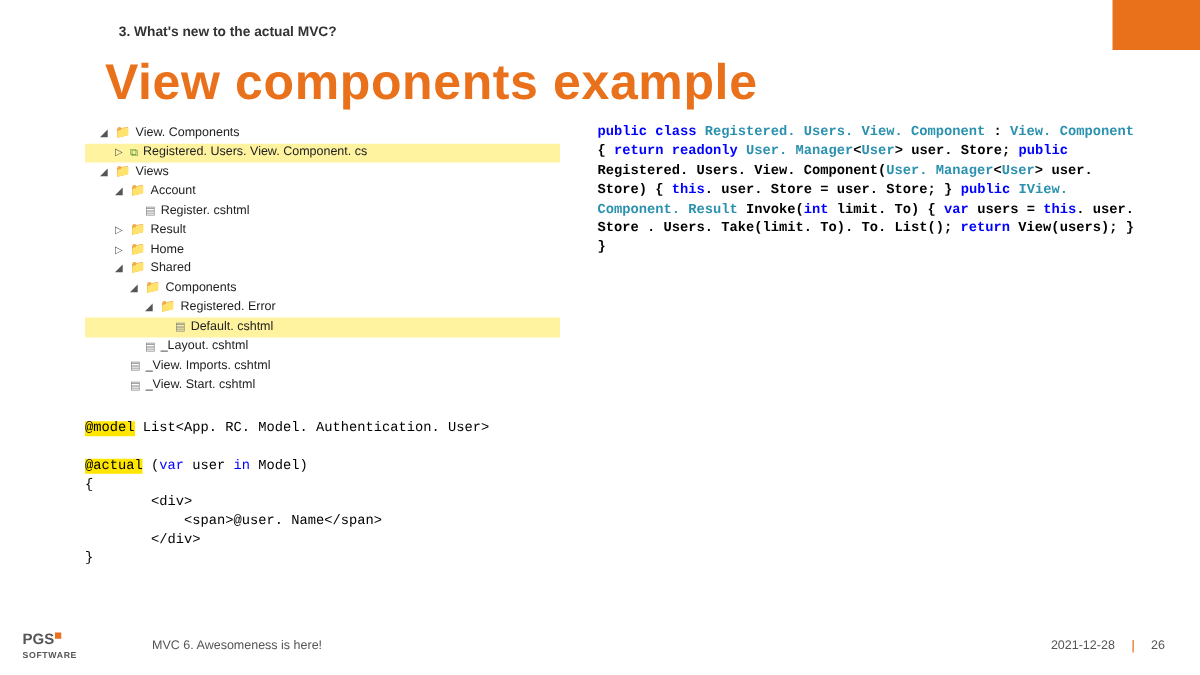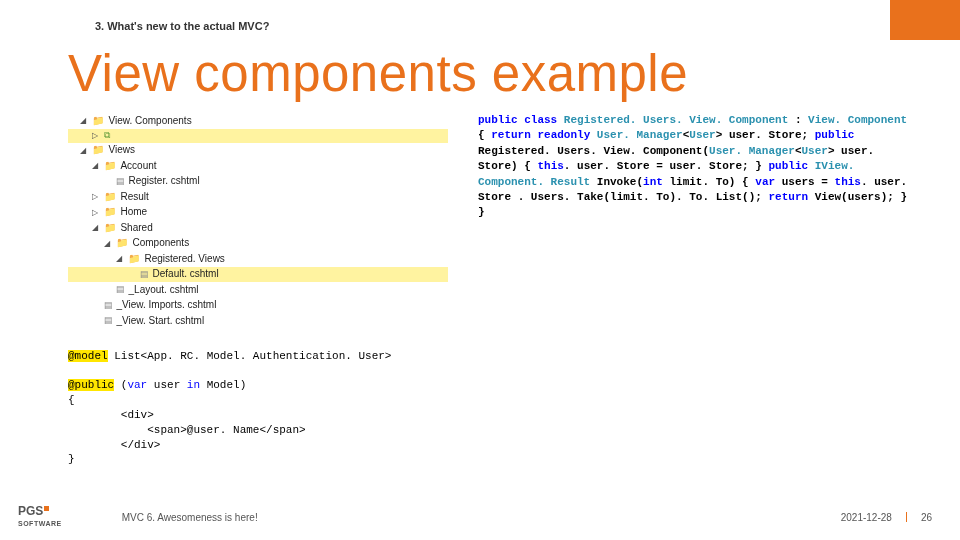--- a/index.html
+++ b/index.html
@@ -20,24 +20,25 @@
     background: #e9711c;
   }
   .breadcrumb {
     padding: 20px 0 0 95px;
     font-size: 11px;
     font-weight: 700;
     color: #333;
   }
   .title {
     padding: 12px 0 10px 68px;
-    font-size: 51px;
-    font-weight: 400;
+    font-size: 40px;
+    font-weight: 700;
     color: #e9711c;
     letter-spacing: 0.5px;
+    margin-left: 16px;
   }
   .main {
     display: flex;
     padding: 0 40px 0 68px;
     gap: 30px;
   }
   .left-col { width: 380px; }
   .right-col { flex: 1; }
   .tree {
     font-size: 10px;
@@ -109,20 +110,21 @@
   <div class="left-col">
     <div class="tree">
       <div class="tree-row tree-indent-1">
           <span class="caret">◢</span>
           <span class="icon-folder">📁</span>
           <span>View. Components</span>
         </div>
       <div class="tree-row tree-indent-2 hl-row">
           <span class="caret">▷</span>
           <span class="icon-cs">⧉</span>
+          <span>Registered. Users. View. Component. cs</span>
         </div>
       <div class="tree-row tree-indent-1">
           <span class="caret">◢</span>
           <span class="icon-folder-dark">📁</span>
           <span>Views</span>
         </div>
       <div class="tree-row tree-indent-2">
           <span class="caret">◢</span>
           <span class="icon-folder">📁</span>
           <span>Account</span>
@@ -148,21 +150,21 @@
           <span>Shared</span>
         </div>
       <div class="tree-row tree-indent-3">
           <span class="caret">◢</span>
           <span class="icon-folder">📁</span>
           <span>Components</span>
         </div>
       <div class="tree-row tree-indent-4">
           <span class="caret">◢</span>
           <span class="icon-folder">📁</span>
-          <span>Registered. Views</span>
+          <span>Registered. Error</span>
         </div>
       <div class="tree-row tree-indent-5 hl-row">
           <span class="caret"></span>
           <span class="icon-file">▤</span>
           <span>Default. cshtml</span>
         </div>
       <div class="tree-row tree-indent-3">
           <span class="caret"></span>
           <span class="icon-file">▤</span>
           <span>_Layout. cshtml</span>
@@ -174,21 +176,21 @@
         </div>
       <div class="tree-row tree-indent-2">
           <span class="caret"></span>
           <span class="icon-file">▤</span>
           <span>_View. Start. cshtml</span>
         </div>
     </div>
 
     <div class="code"><span class="hl-yellow">@model</span><span> List&lt;App. RC. Model. Authentication. User&gt;</span>
 
-<span class="hl-yellow">@public</span><span> (</span><span class="kw-blue">var</span><span> user </span><span class="kw-blue">in</span><span> Model)</span>
+<span class="hl-yellow">@actual</span><span> (</span><span class="kw-blue">var</span><span> user </span><span class="kw-blue">in</span><span> Model)</span>
 <span>{</span>
 <span>        &lt;div&gt;</span>
 <span>            &lt;span&gt;@user. Name&lt;/span&gt;</span>
 <span>        &lt;/div&gt;</span>
 <span>}</span></div>
   </div>
 
   <div class="right-col">
 <div class="code-right"><span class="kw-blue">public</span><span> </span><span class="kw-blue">class</span><span> </span><span class="type-teal">Registered. Users. View. Component</span><span> : </span><span class="type-teal">View. Component</span>
 <span>{</span>

